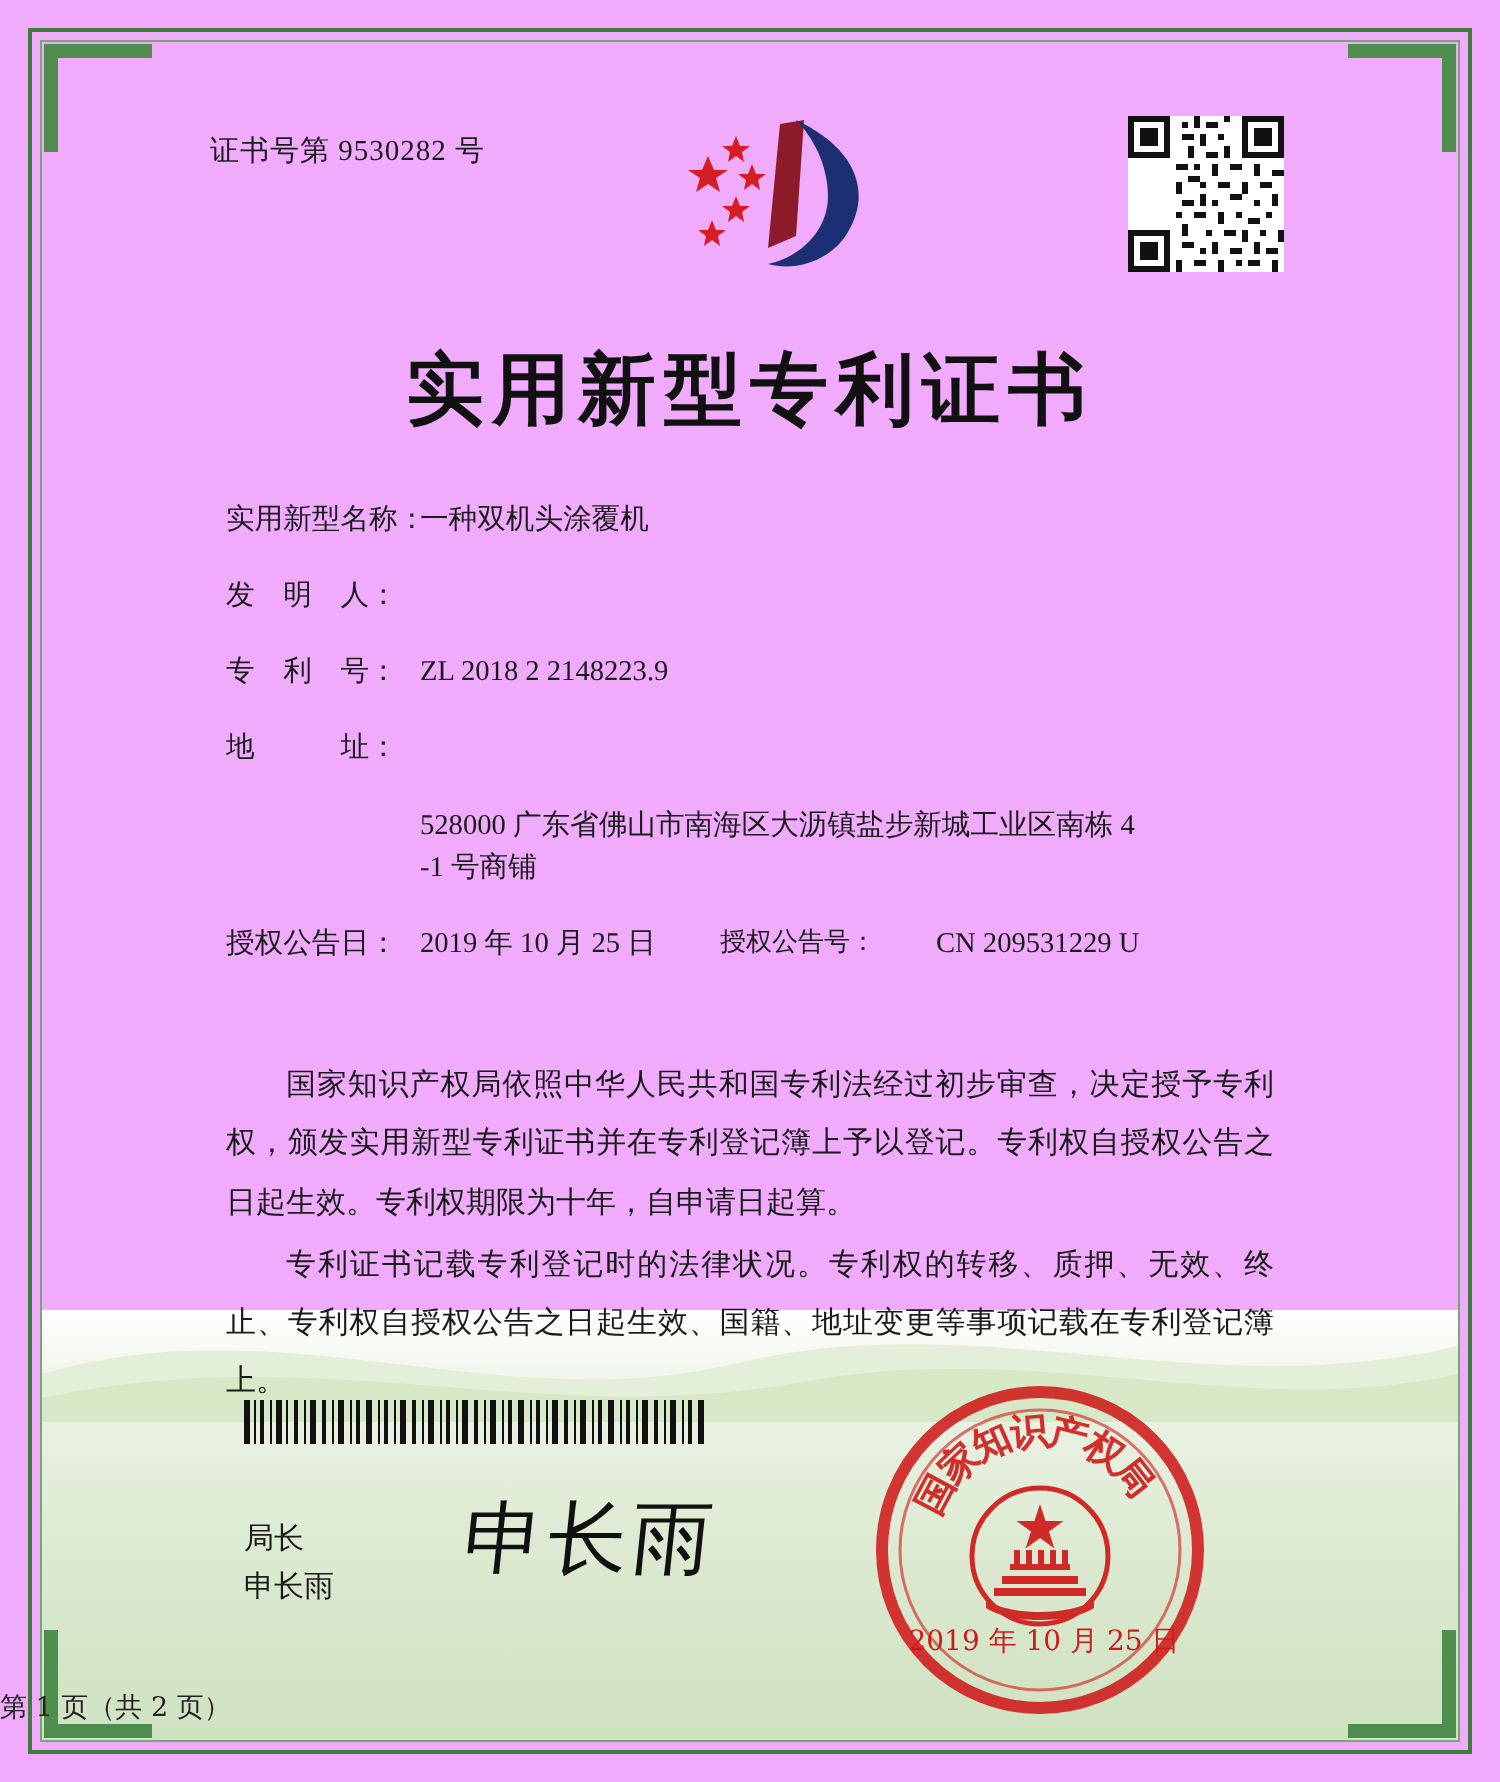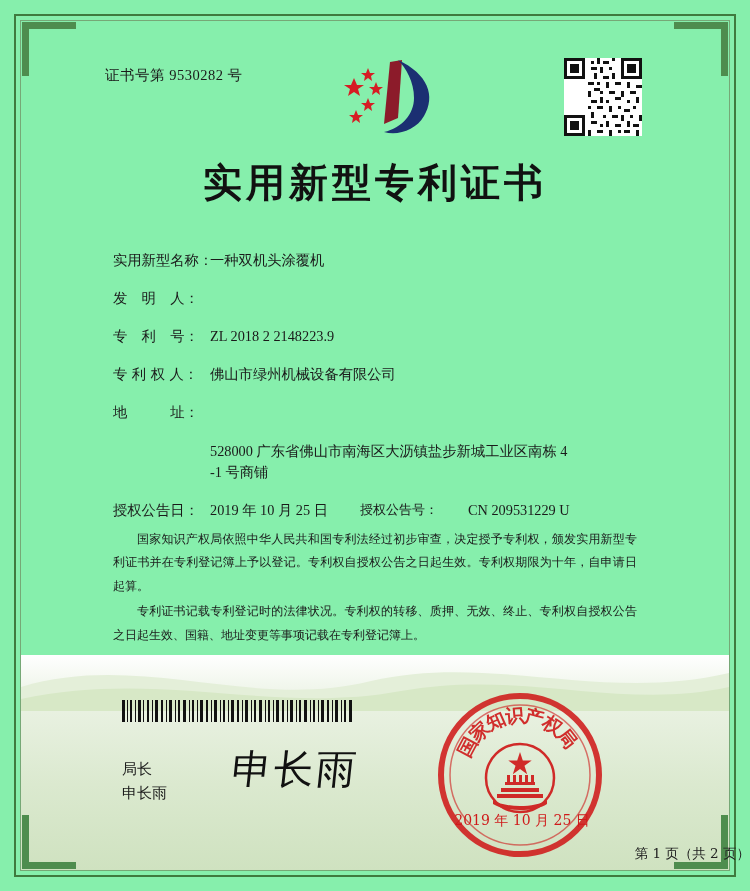--- a/index.html
+++ b/index.html
@@ -11,21 +11,21 @@
     width: 750px;
     height: 891px;
     font-family: "Liberation Serif", serif;
     color: #1a1a1a;
   }
   #certificate {
     position: relative;
     width: 750px;
     height: 891px;
     overflow: hidden;
-    background: #86efac;
+    background: #f0abfc;
   }
   
   .border-outer {
     position: absolute;
     left: 14px;
     top: 14px;
     width: 722px;
     height: 863px;
     border: 2px solid #3f7a3f;
     box-sizing: border-box;
@@ -103,21 +103,21 @@
     position: absolute;
     right: 108px;
     top: 58px;
     width: 78px;
     height: 78px;
   }
   .main-title {
     position: absolute;
     left: 0;
     right: 0;
-    top: 156px;
+    top: 168px;
     text-align: center;
     font-size: 39px;
     font-weight: bold;
     letter-spacing: 4px;
     font-family: "DejaVu Serif", serif;
     color: #111;
   }
 
   
   .fields {
@@ -159,21 +159,21 @@
   .frow.double .fvalue-a {
     flex: 0 0 150px;
   }
 
   
   .paras {
     position: absolute;
     left: 113px;
     top: 528px;
     width: 524px;
-    font-size: 12px;
+    font-size: 15px;
     line-height: 1.95;
     font-family: "DejaVu Serif", serif;
     text-align: justify;
   }
   .paras p {
     margin: 0 0 2px 0;
     text-indent: 2em;
   }
 
   
@@ -219,21 +219,21 @@
     text-align: center;
     font-size: 14px;
     color: #cf1a1a;
     font-family: "DejaVu Serif", serif;
   }
   .page-no {
     position: absolute;
     left: 0;
     right: 0;
     bottom: 28px;
-    text-align: right;
+    text-align: left;
     font-size: 13.5px;
     font-family: "DejaVu Serif", serif;
     color: #222;
   }
 </style>
 </head>
 <body>
 
 <div id="certificate">
 
@@ -351,24 +351,20 @@
       <span class="fvalue">一种双机头涂覆机</span>
     </div>
     <div class="frow">
       <span class="flabel">发　明　人：</span>
     </div>
     <div class="frow">
       <span class="flabel">专　利　号：</span>
       <span class="fvalue">ZL 2018 2 2148223.9</span>
     </div>
     <div class="frow">
-      <span class="flabel">专 利 权 人：</span>
-      <span class="fvalue">佛山市绿州机械设备有限公司</span>
-    </div>
-    <div class="frow">
       <span class="flabel">地　　　址：</span>
       <span class="fvalue fvalue2">528000 广东省佛山市南海区大沥镇盐步新城工业区南栋 4
 -1 号商铺</span>
     </div>
     <div class="frow double">
       <span class="flabel">授权公告日：</span>
       <span class="fvalue fvalue-a">2019 年 10 月 25 日</span>
       <span class="flabel2">授权公告号：</span>
       <span class="fvalue">CN 209531229 U</span>
     </div>

